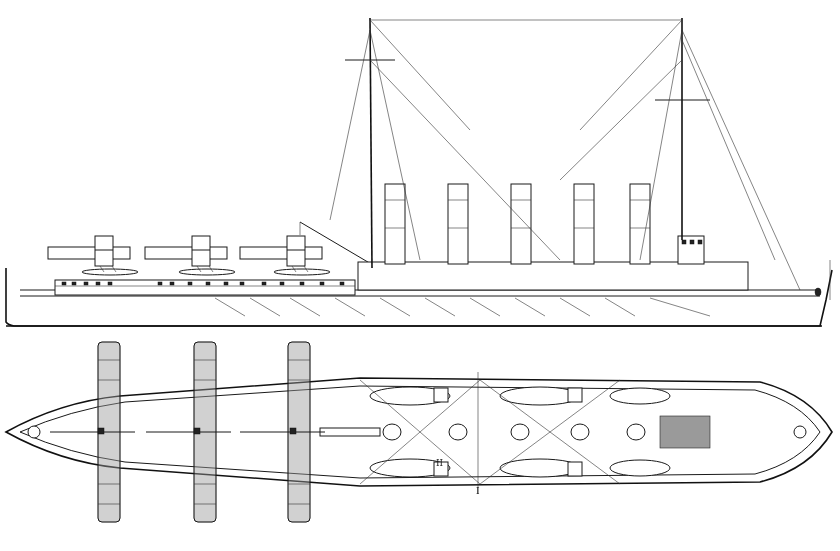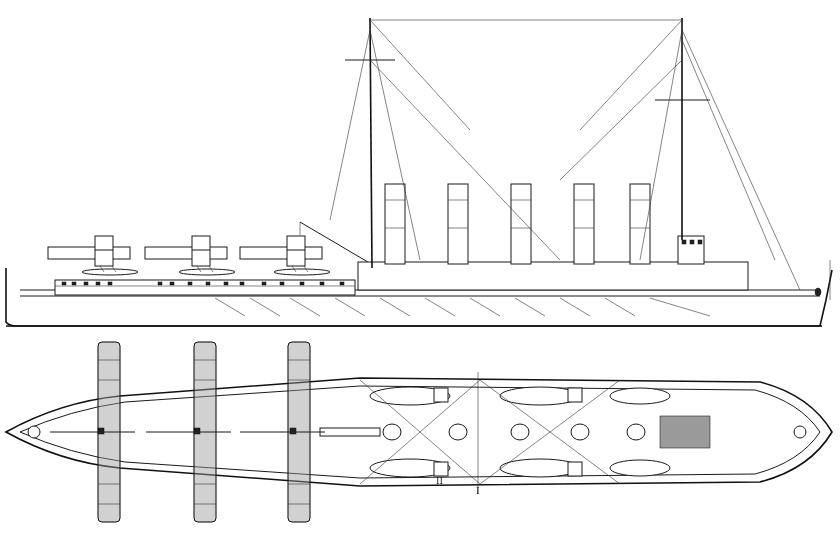--- a/index.html
+++ b/index.html
@@ -215,15 +215,15 @@
     <g class="thin">
       <line x1="360" y1="380" x2="480" y2="484"></line>
       <line x1="360" y1="484" x2="480" y2="380"></line>
       <line x1="480" y1="380" x2="620" y2="484"></line>
       <line x1="480" y1="484" x2="620" y2="380"></line>
       <line x1="478" y1="372" x2="478" y2="494"></line>
     </g>
   </g>
 </svg>
 
-<span class="lbl" style="left:436px;top:476px;">II</span>
+<span class="lbl" style="left:436px;top:458px;">II</span>
 <span class="lbl" style="left:476px;top:486px;">I</span>
 </div>
 
 </body></html>

